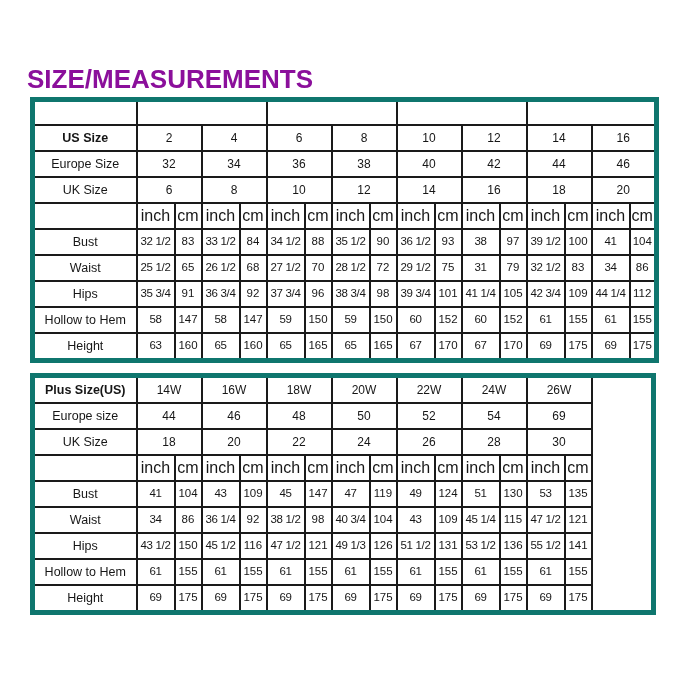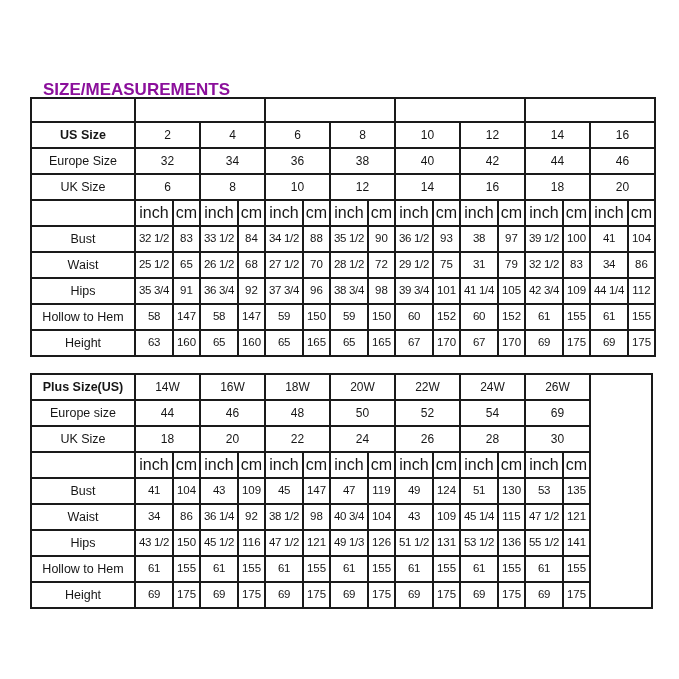--- a/index.html
+++ b/index.html
@@ -17,34 +17,34 @@
   }
   .sheet {
     position: absolute;
     inset: 0;
     background: #ffffff;
   }
   .page-title {
     position: absolute;
     left: 27px;
     top: 64px;
-    margin: 16px;
-    font-size: 17px;
+    margin: 0;
+    font-size: 26px;
     font-weight: bold;
     letter-spacing: 0px;
   }
   .table-slot { position: absolute; }
   .slot-0 { left: 30px; top: 97px; }
   .slot-1 { left: 30px; top: 373px; }
 
   table.size-table {
     border-collapse: collapse;
     table-layout: fixed;
     background: #ffffff;
-    border: 2px solid #0f766e;
+    border: 5px solid #0f766e;
   }
   table.size-table td {
     border: 2px solid #1a1a1a;
     height: 24px;
     padding: 0;
     margin: 0;
     text-align: center;
     vertical-align: middle;
     font-size: 12px;
     line-height: 1;

